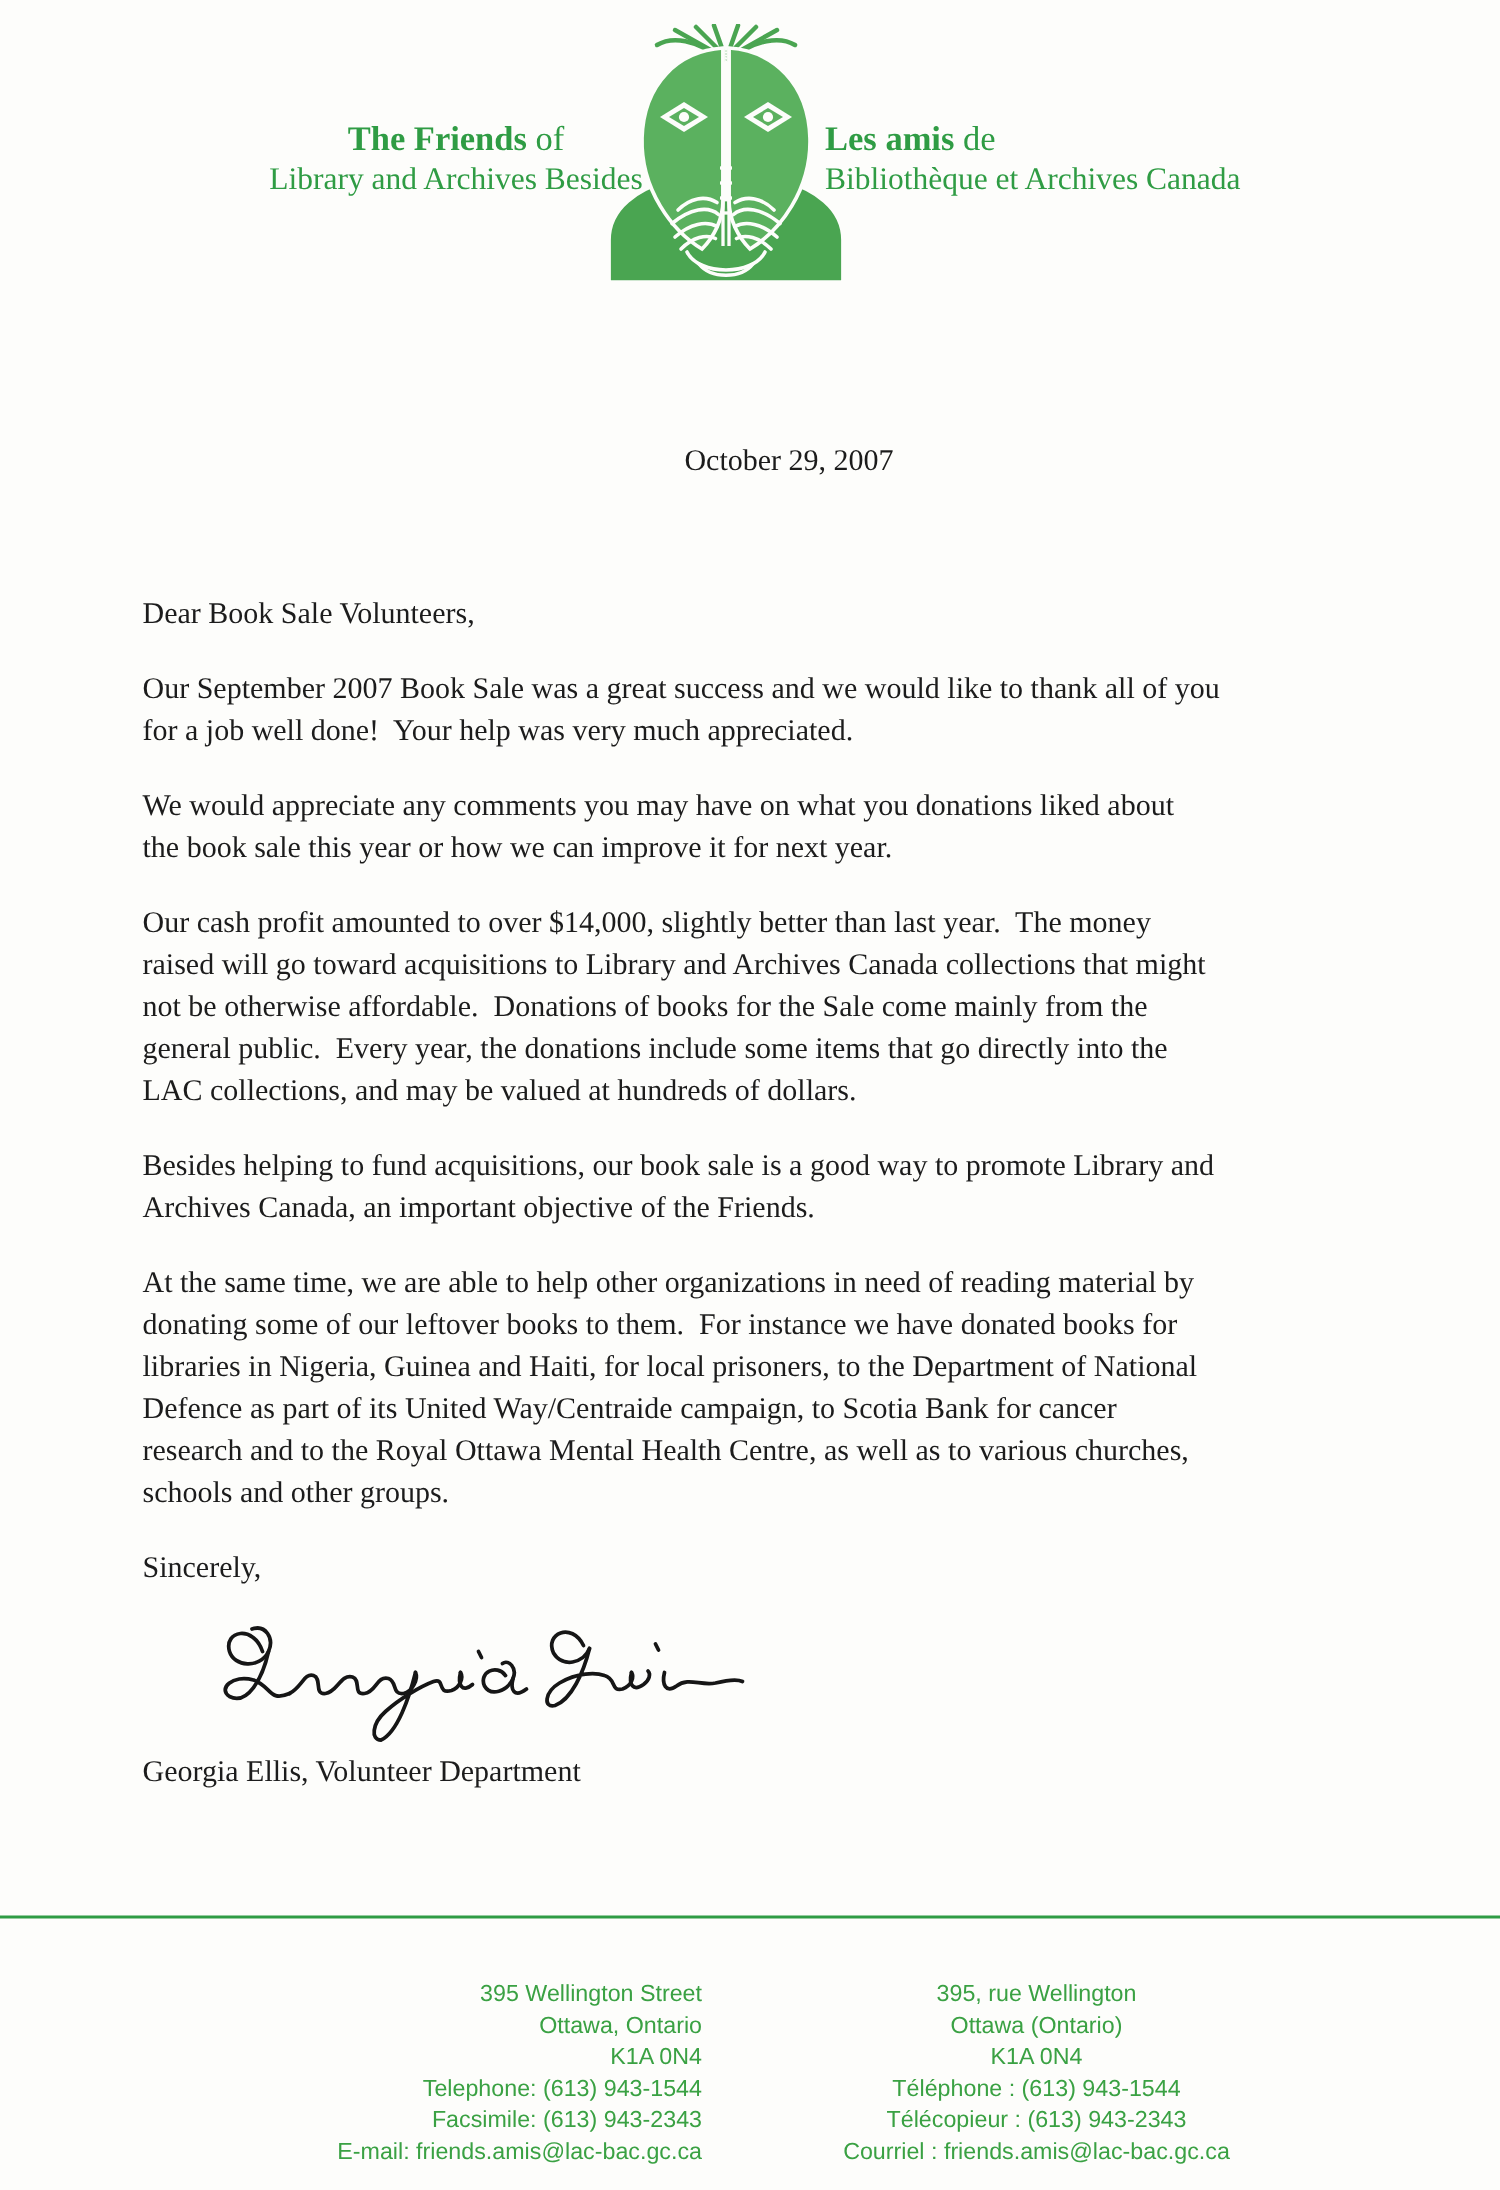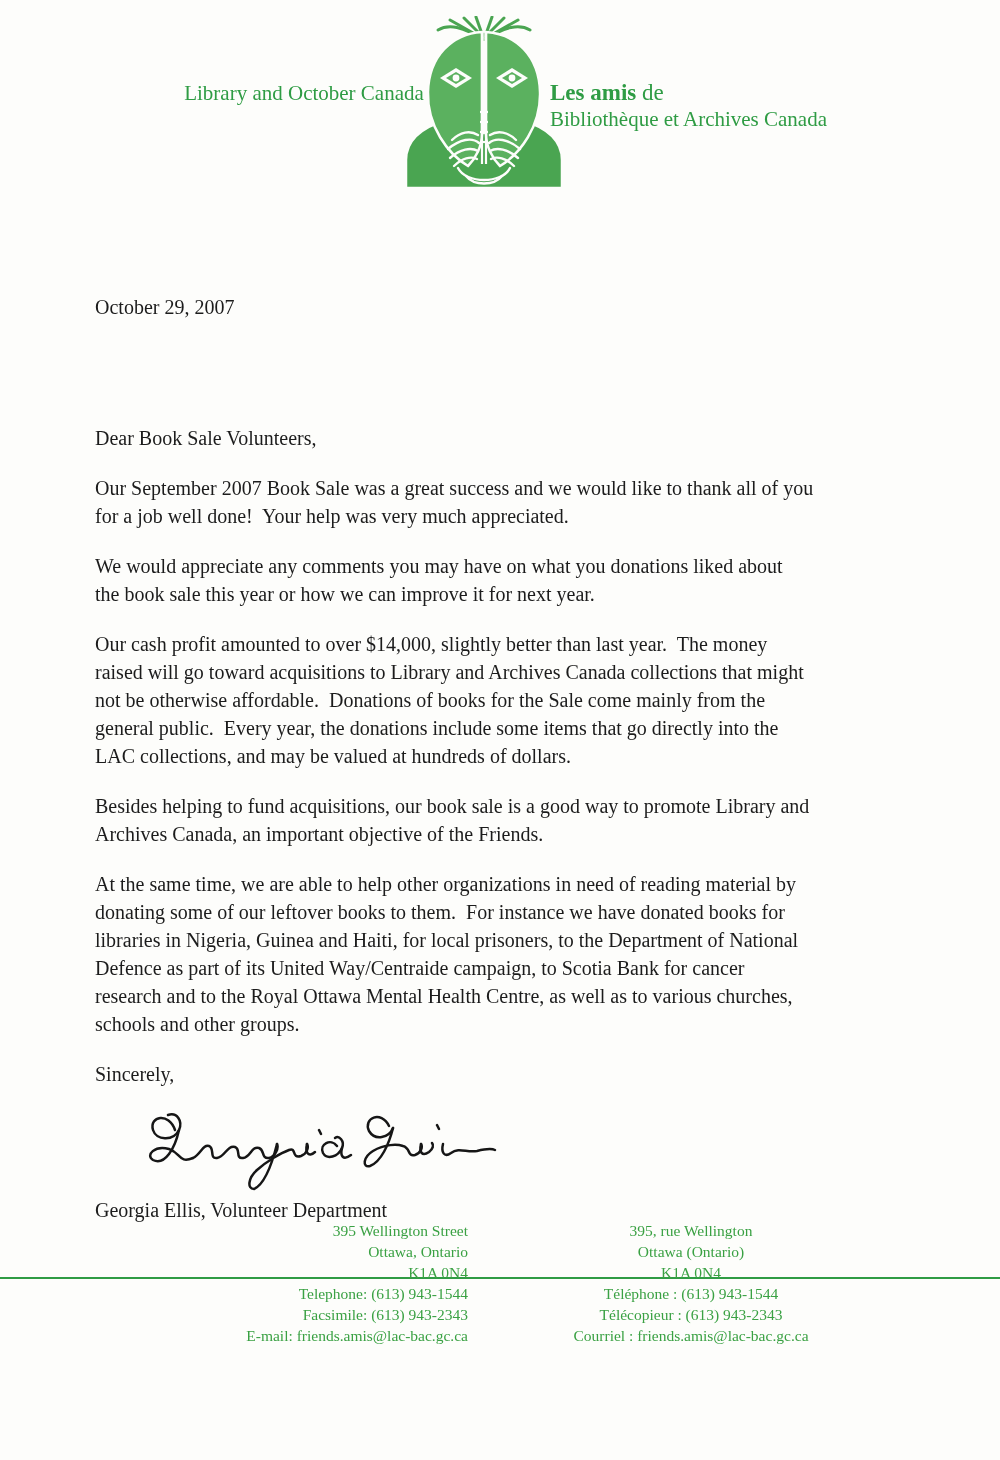--- a/index.html
+++ b/index.html
@@ -14,41 +14,42 @@
   .lh-line1{font-size:23px;line-height:26px;}
   .lh-line1 .b{font-weight:bold;}
   .lh-line2{font-size:21px;line-height:26px;}
   .logo{position:absolute;left:398px;top:16px;width:172px;height:172px;}
   
   .body-text{
     position:absolute;left:95px;top:293px;width:862px;
     font-size:20px;line-height:28px;color:#1c1c1c;
   }
   .body-text p{margin:0 0 22px 0;white-space:pre-wrap;}
-  .body-text p.date{margin-bottom:103px;}
+  .body-text p.date{margin-bottom:74px;text-align:center;}
   .body-text p.closing{margin-bottom:12px;}
   .sig-wrap{margin:6px 0 4px 46px;width:360px;height:92px;}
   .signer{margin:0;}
   
   .divider{position:absolute;left:0;top:1277px;width:1000px;height:2px;background:var(--green-text,#2f9c44);}
   .footer-col{
-    position:absolute;top:1220px;
-    font-family:Liberation Serif, serif;font-size:15.5px;line-height:21px;
+    position:absolute;top:1319px;
+    font-family:Liberation Sans, sans-serif;font-size:15.5px;line-height:21px;
     color:var(--green-footer,#3aa143);
   }
   .footer-en{left:150px;width:318px;text-align:right;}
   .footer-fr{left:511px;width:360px;text-align:center;}
 </style>
 </head>
 <body>
 
 <div class="page" style="--paper: #fdfdfb; --green-text: #2f9c44; --green-footer: #3aa143;">
 
   <div class="lh-left">
-    <div class="lh-line2">Library and October Canada</div>
+    <div class="lh-line1"><span class="b">The Friends</span><span> of</span></div>
+    <div class="lh-line2">Library and Archives Besides</div>
   </div>
 
   <svg class="logo" viewBox="0 0 172 172" aria-hidden="true">
 
     <g stroke="#4aa551" stroke-width="3" fill="none" stroke-linecap="round">
       <path d="M84,22 L52,4"></path>
         <path d="M84,20 L66,2"></path>
         <path d="M84,18 L78,1"></path>
       <path d="M88,22 L120,4"></path>
         <path d="M88,20 L106,2"></path>

